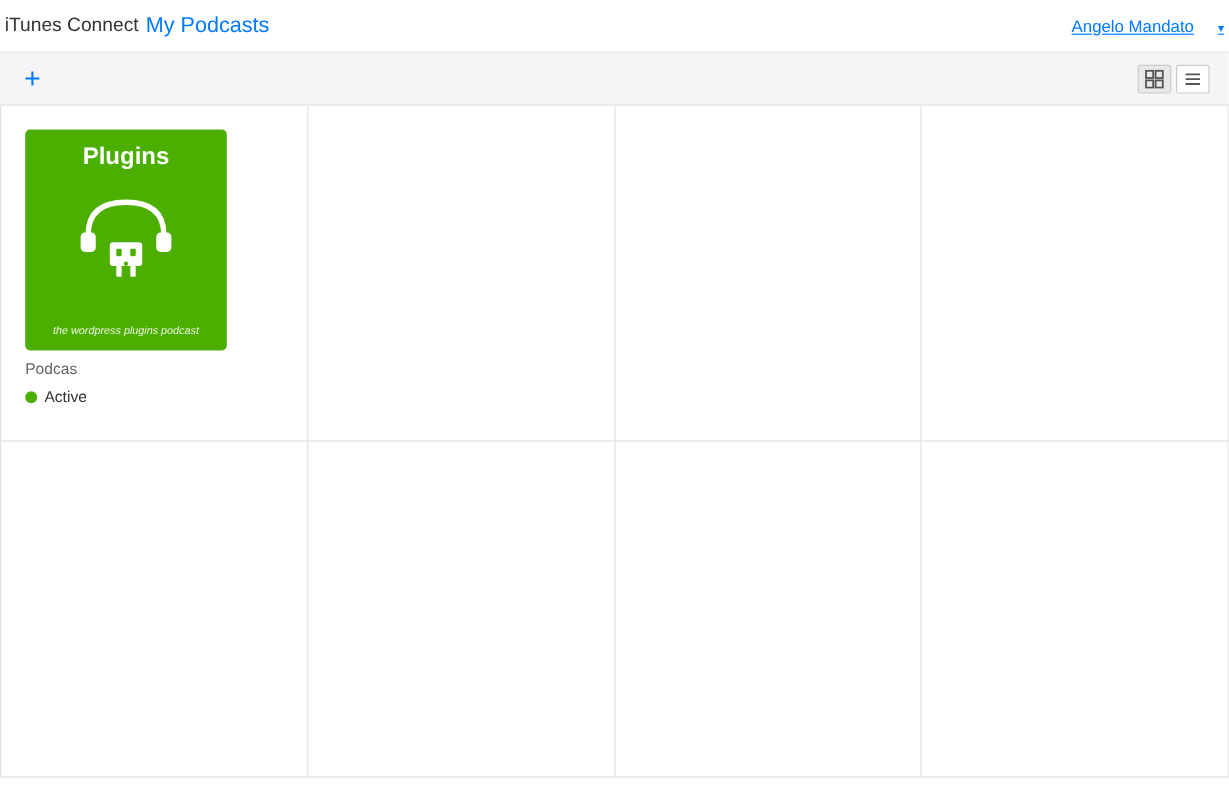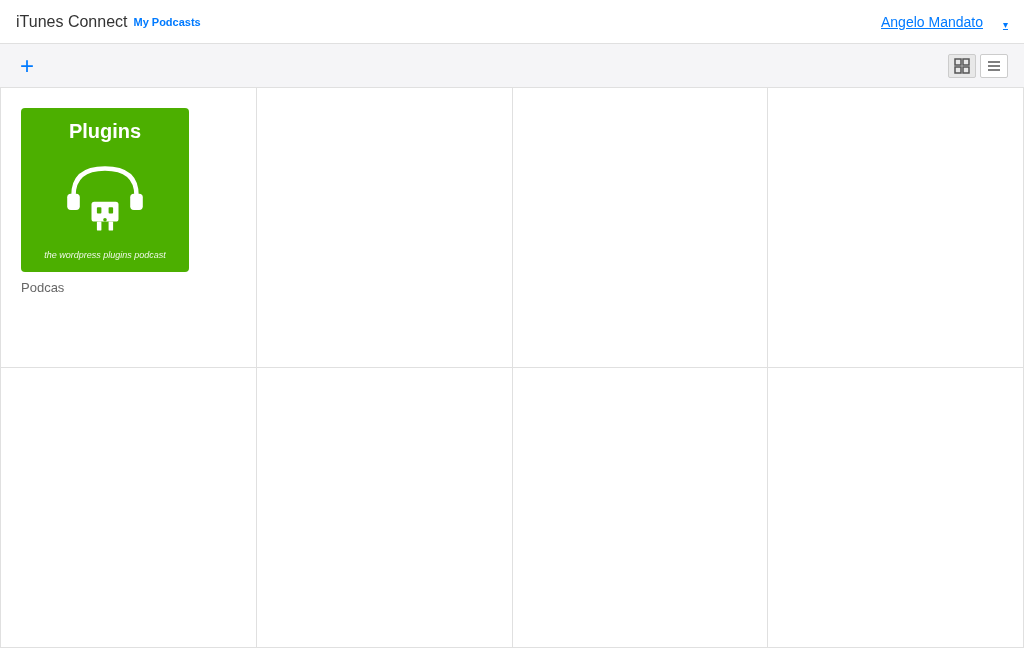--- a/index.html
+++ b/index.html
@@ -16,41 +16,41 @@
       width: 1024px;
       height: 669px;
       overflow: hidden;
     }
 
     
     .header {
       display: flex;
       align-items: center;
       justify-content: space-between;
-      padding: 0 16px;
+      padding: 0 4px;
       height: 44px;
       border-bottom: 1px solid #e0e0e0;
       background: #fff;
     }
 
     .header-left {
       display: flex;
       align-items: center;
       gap: 6px;
     }
 
     .header-app-name {
       font-size: 16px;
       font-weight: 500;
       color: #333;
     }
 
     .header-section-name {
-      font-size: 11px;
-      font-weight: 700;
+      font-size: 18px;
+      font-weight: 400;
       color: #007aff;
     }
 
     .header-user {
       display: flex;
       align-items: flex-end;
       gap: 20px;
       color: #007aff;
       font-size: 14px;
       cursor: pointer;
@@ -144,21 +144,21 @@
 
     
     .podcast-card {
       display: flex;
       flex-direction: column;
       gap: 8px;
     }
 
     .podcast-artwork {
       width: 168px;
-      height: 164px;
+      height: 184px;
       border-radius: 4px;
       overflow: hidden;
       background: #4caf00;
       display: flex;
       align-items: center;
       justify-content: center;
       position: relative;
     }
 
     .artwork-inner {
@@ -284,20 +284,24 @@
               <rect x="54" y="74" width="5" height="10" rx="1" fill="white"></rect>
 
               <rect x="41" y="58" width="5" height="7" rx="1" fill="#4caf00"></rect>
               <rect x="54" y="58" width="5" height="7" rx="1" fill="#4caf00"></rect>
               <circle cx="50" cy="72" r="2" fill="#4caf00"></circle>
             </svg>
             <span class="artwork-subtitle">the wordpress plugins podcast</span>
           </div>
         </div>
         <div class="podcast-role">Podcas</div>
+        <div class="podcast-status">
+          <span class="status-dot" style="background: rgb(76, 175, 0);"></span>
+          <span>Active</span>
+        </div>
       </div>
     </div>
 
     <div class="grid-cell"></div>
 
     <div class="grid-cell"></div>
 
     <div class="grid-cell"></div>
 
     <div class="grid-cell"></div>

